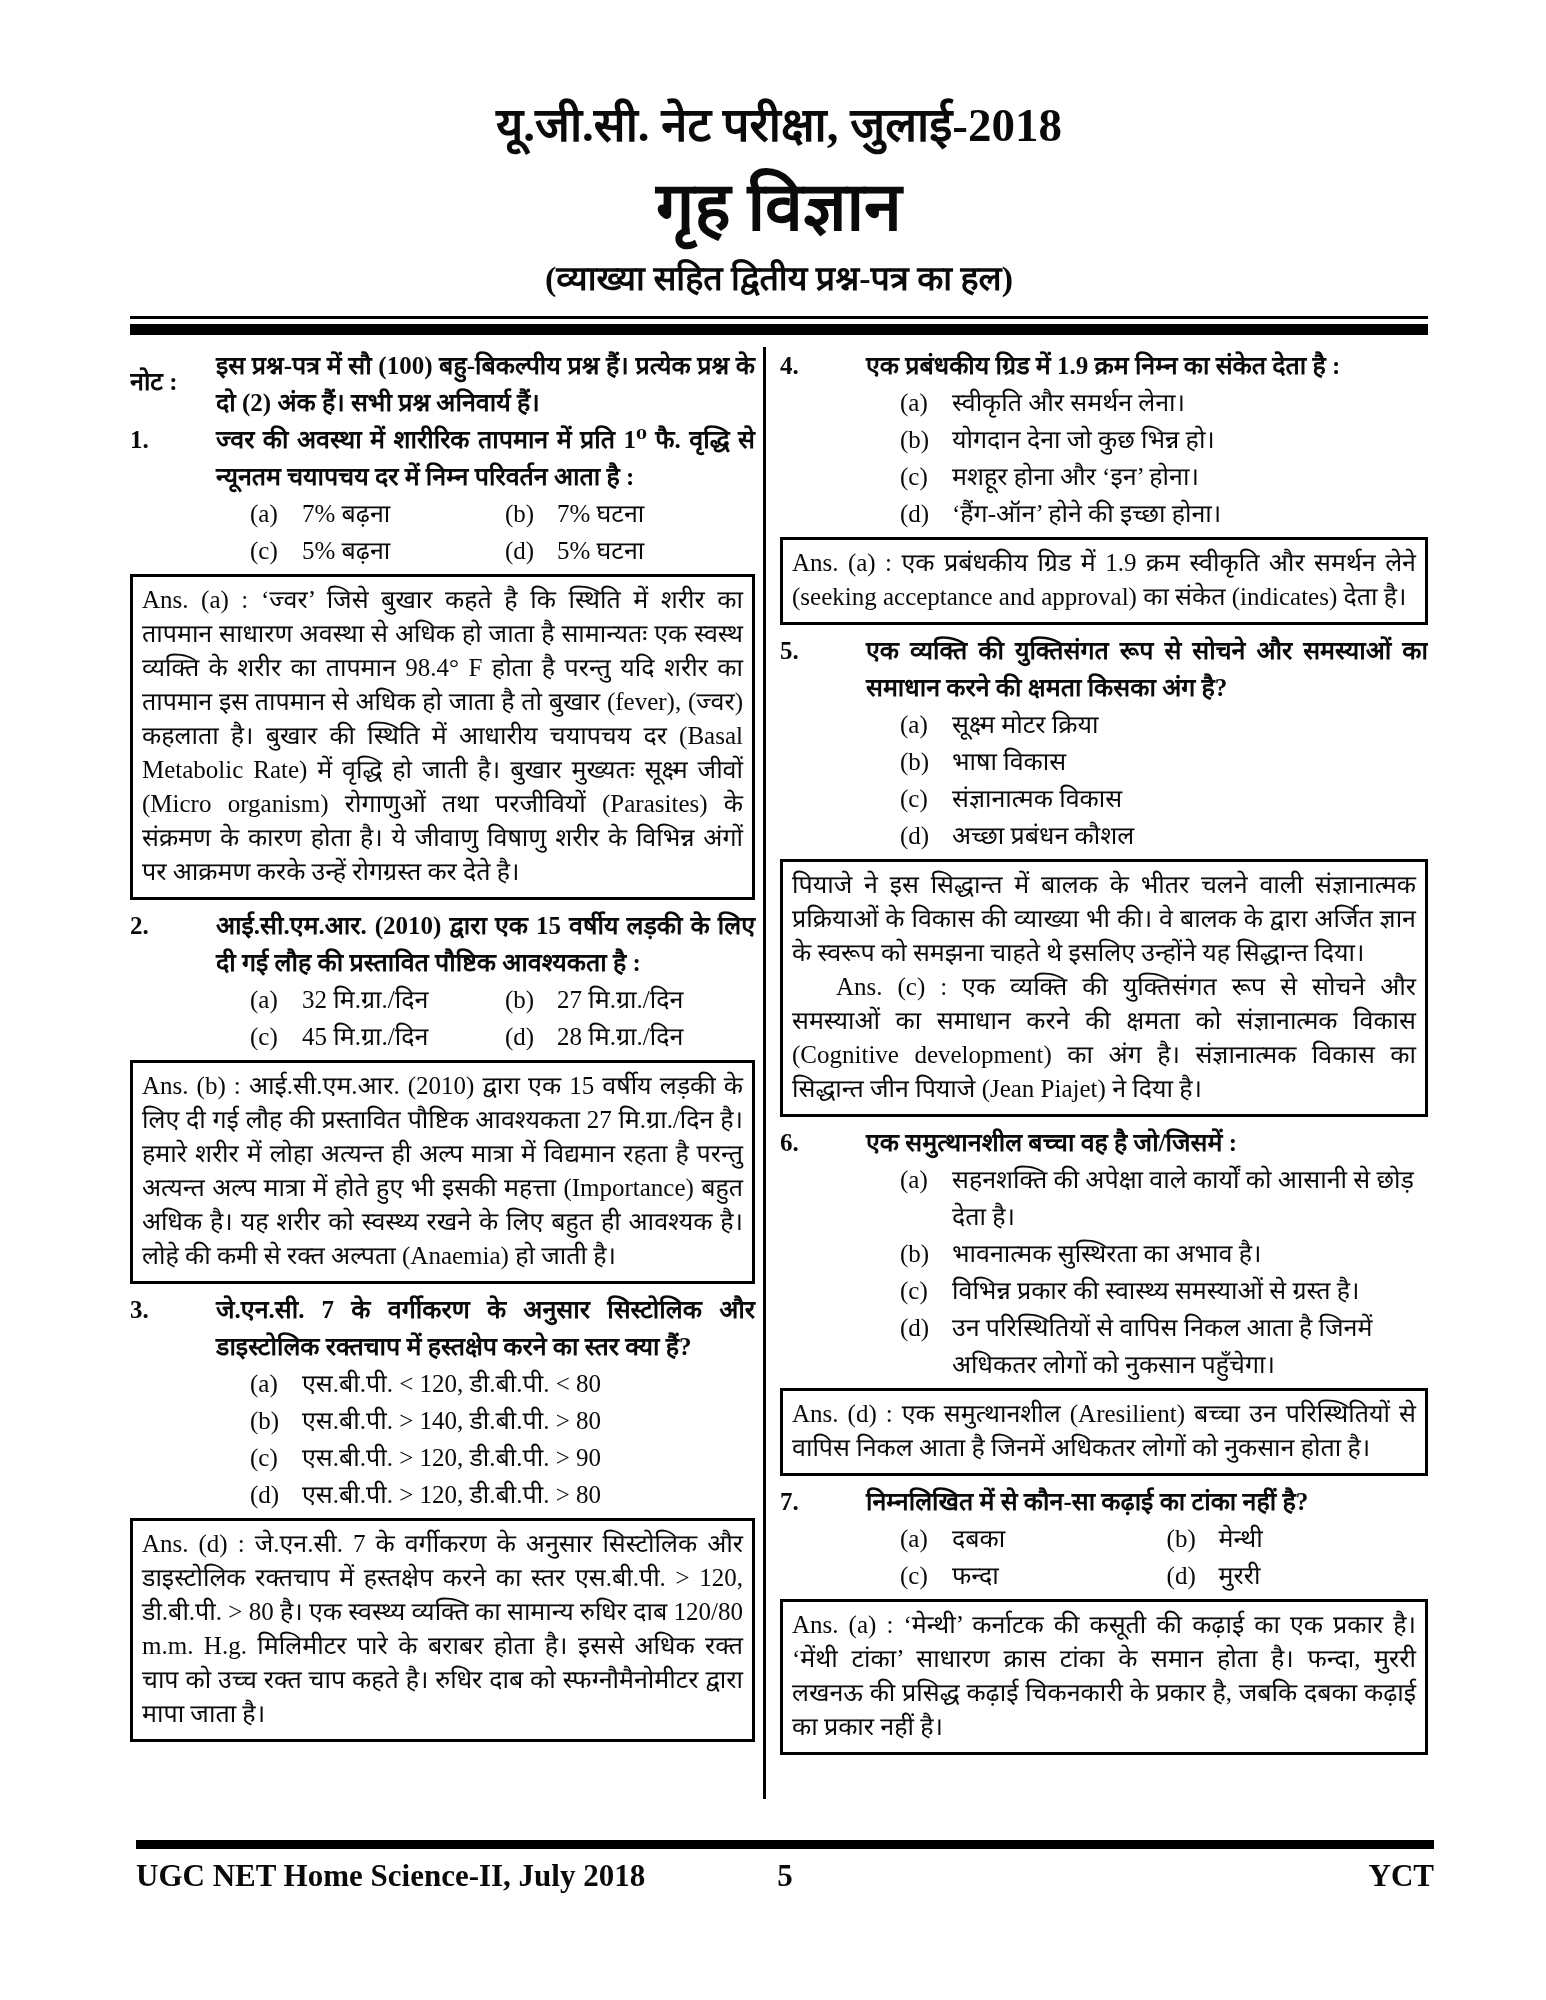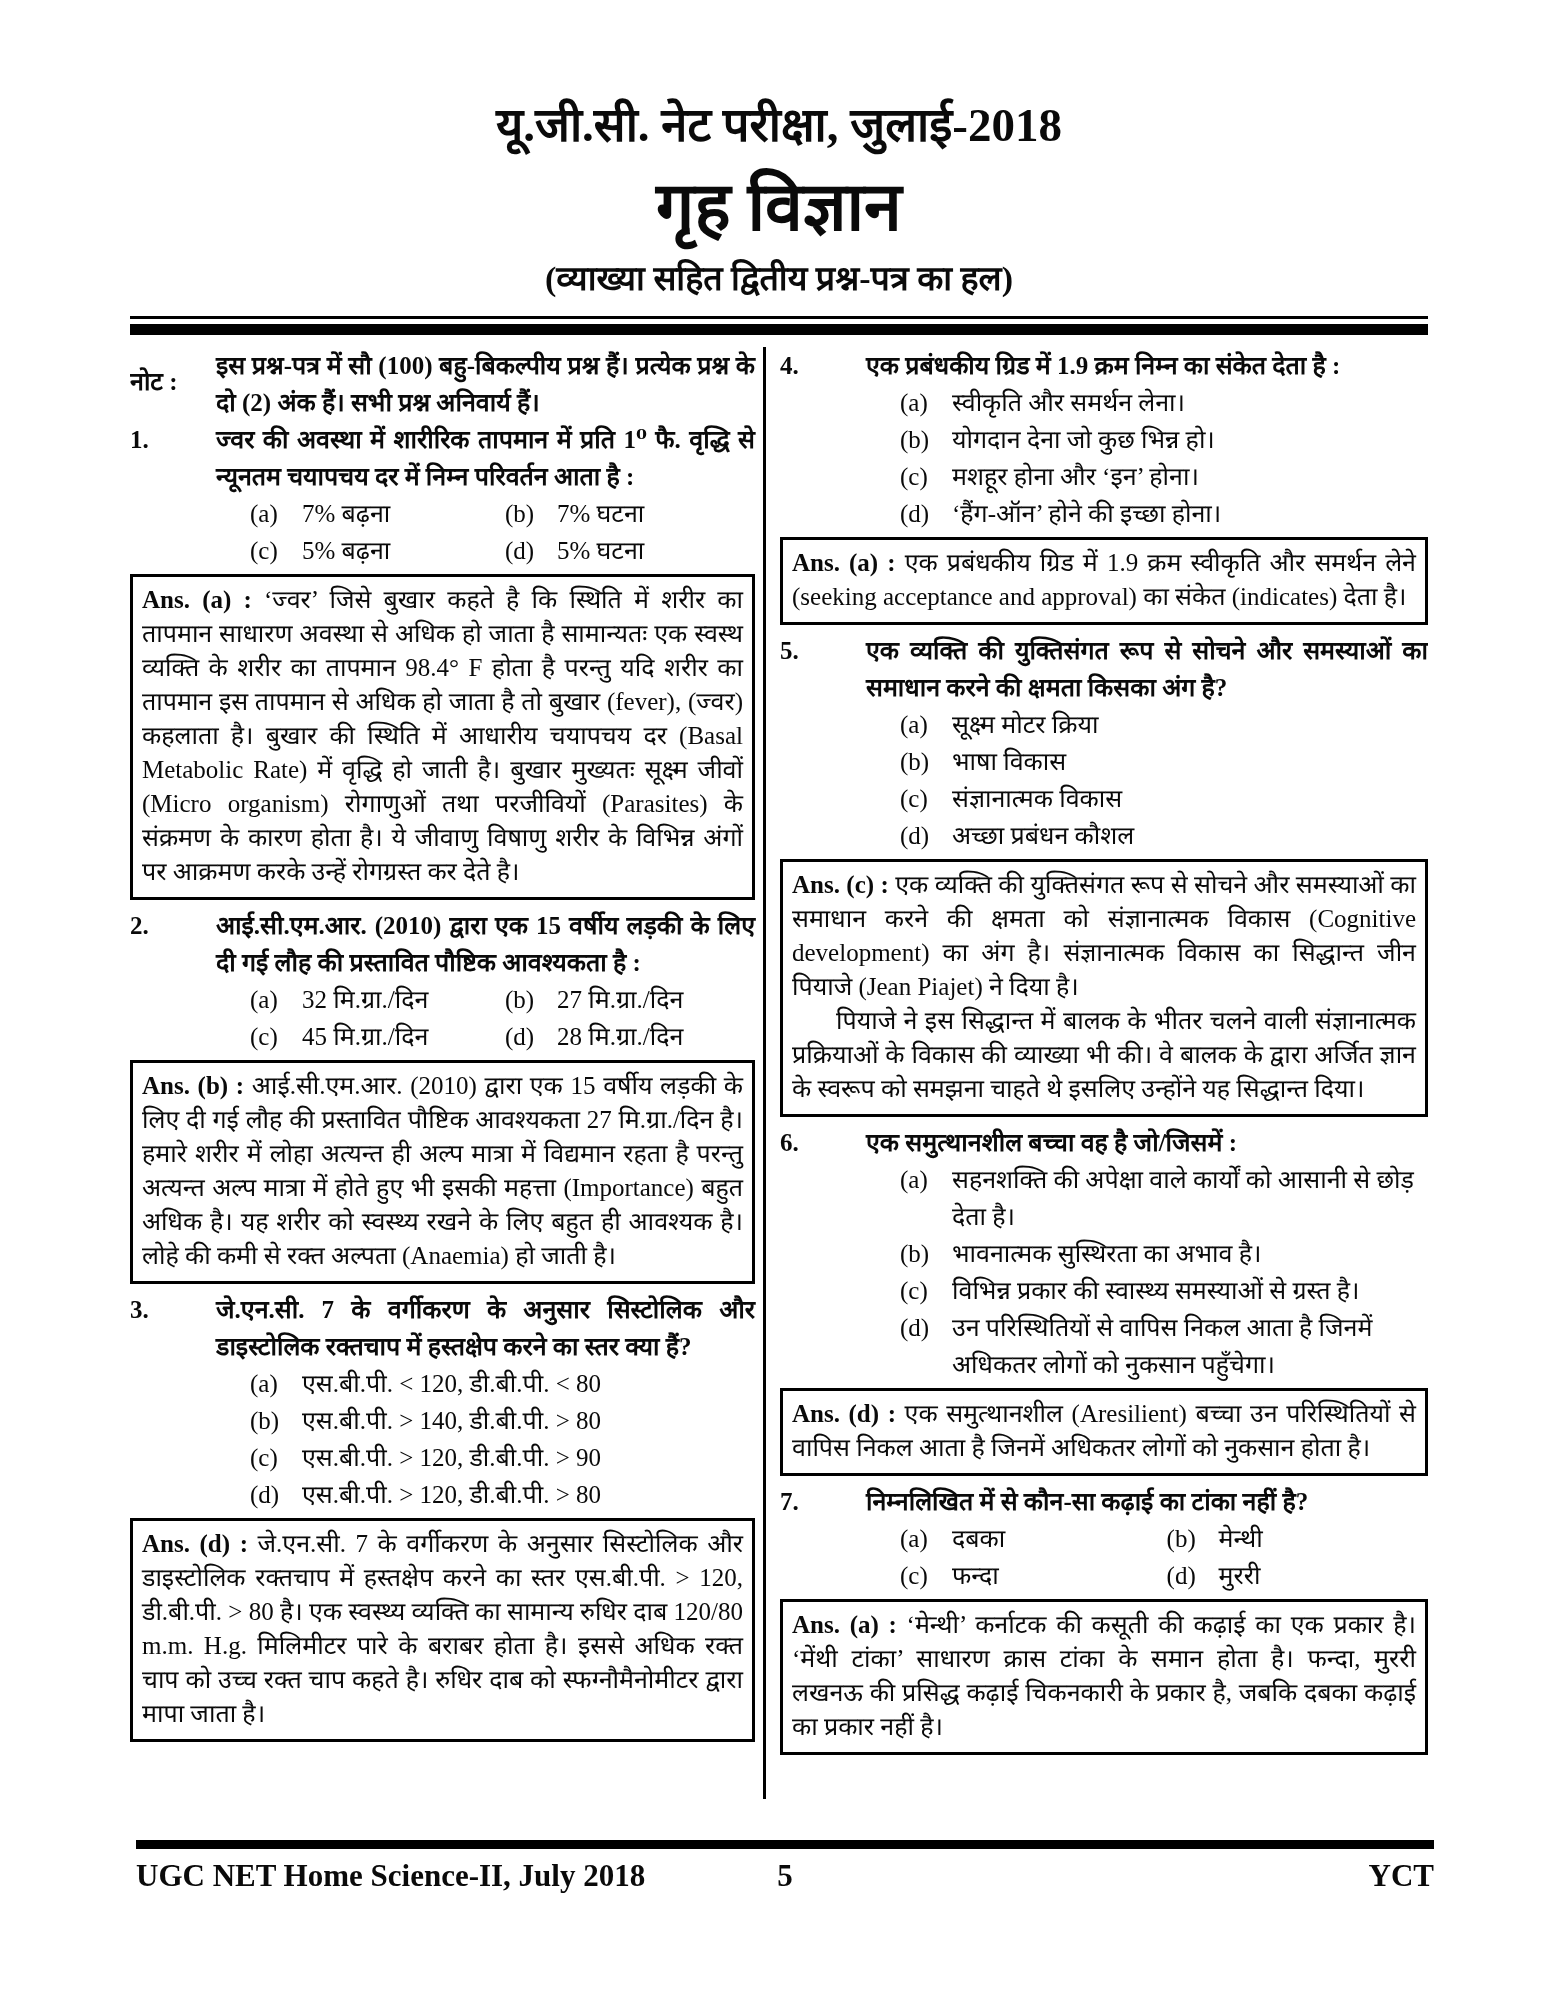--- a/index.html
+++ b/index.html
@@ -43,21 +43,21 @@
   .opt-label { width:52px; flex:none; }
   .opt-text { flex:1; }
 
   .answer-box {
     border:3px solid #000;
     padding:6px 9px 8px 9px;
     margin:5px 0 7px 0;
     line-height:34px;
     text-align:justify;
   }
-  .ans-label { font-weight:bold; white-space:nowrap; }
+  .ans-label { font-weight:normal; white-space:nowrap; }
   .ans-para + .ans-para { text-indent:44px; }
 
   
   .footer { position:absolute; left:136px; top:1840px; width:1298px; }
   .footer-rule { height:9px; background:#000; }
   .footer-row { display:flex; align-items:baseline; margin-top:8px;
                 font-size:31px; font-weight:bold; line-height:38px; }
   .footer-left { flex:1; text-align:left; }
   .footer-page { flex:0 0 120px; text-align:center; }
   .footer-right { flex:1; text-align:right; }
@@ -213,22 +213,22 @@
               <div class="option">
                 <span class="opt-label">(c)</span>
                 <span class="opt-text">संज्ञानात्मक विकास</span>
               </div>
               <div class="option">
                 <span class="opt-label">(d)</span>
                 <span class="opt-text">अच्छा प्रबंधन कौशल</span>
               </div>
             </div>
     <div class="answer-box">
+              <p class="ans-para">पियाजे ने इस सिद्धान्त में बालक के भीतर चलने वाली संज्ञानात्मक प्रक्रियाओं के विकास की व्याख्या भी की। वे बालक के द्वारा अर्जित ज्ञान के स्वरूप को समझना चाहते थे इसलिए उन्होंने यह सिद्धान्त दिया।</p>
               <p class="ans-para"><span class="ans-label">Ans. (c) : </span>एक व्यक्ति की युक्तिसंगत रूप से सोचने और समस्याओं का समाधान करने की क्षमता को संज्ञानात्मक विकास (Cognitive development) का अंग है। संज्ञानात्मक विकास का सिद्धान्त जीन पियाजे (Jean Piajet) ने दिया है।</p>
-              <p class="ans-para">पियाजे ने इस सिद्धान्त में बालक के भीतर चलने वाली संज्ञानात्मक प्रक्रियाओं के विकास की व्याख्या भी की। वे बालक के द्वारा अर्जित ज्ञान के स्वरूप को समझना चाहते थे इसलिए उन्होंने यह सिद्धान्त दिया।</p>
             </div>
   </section>
 
   <section class="question-block">
     <div class="qrow">
       <span class="qnum">6.</span>
       <span class="qtext">एक समुत्थानशील बच्चा वह है जो/जिसमें :</span>
     </div>
     <div class="options cols-1">
               <div class="option">

